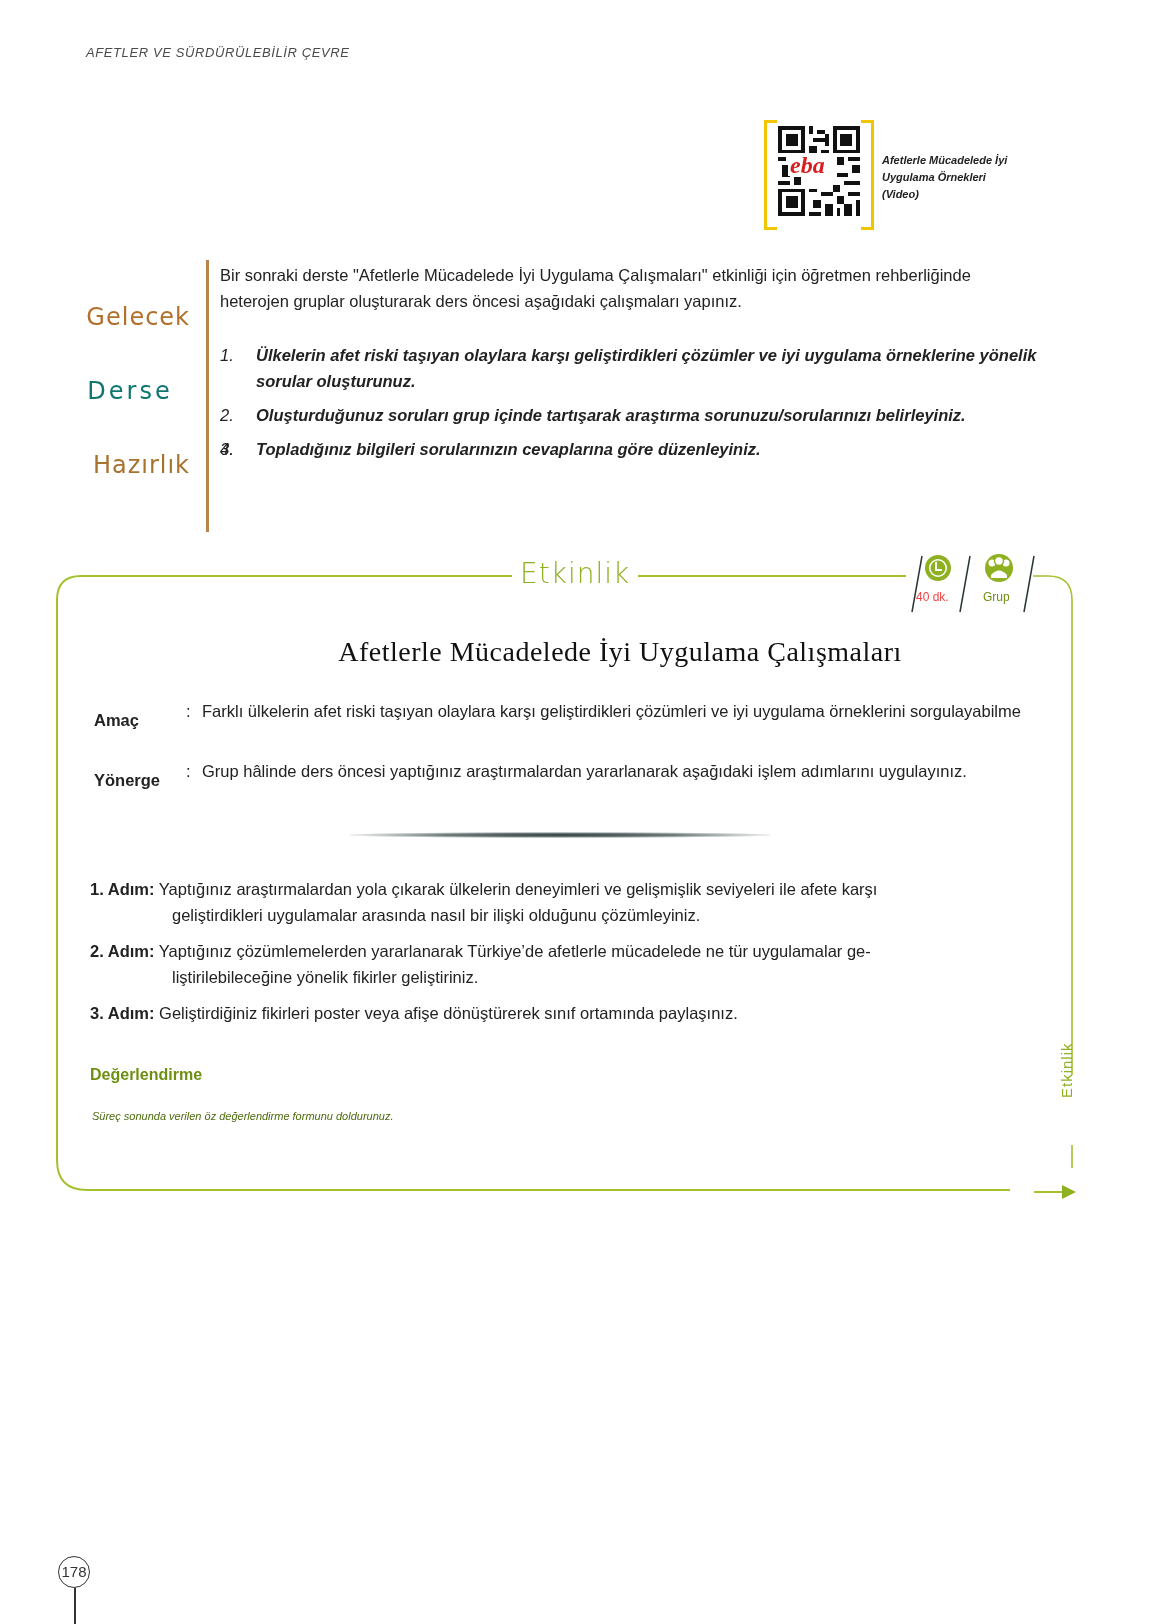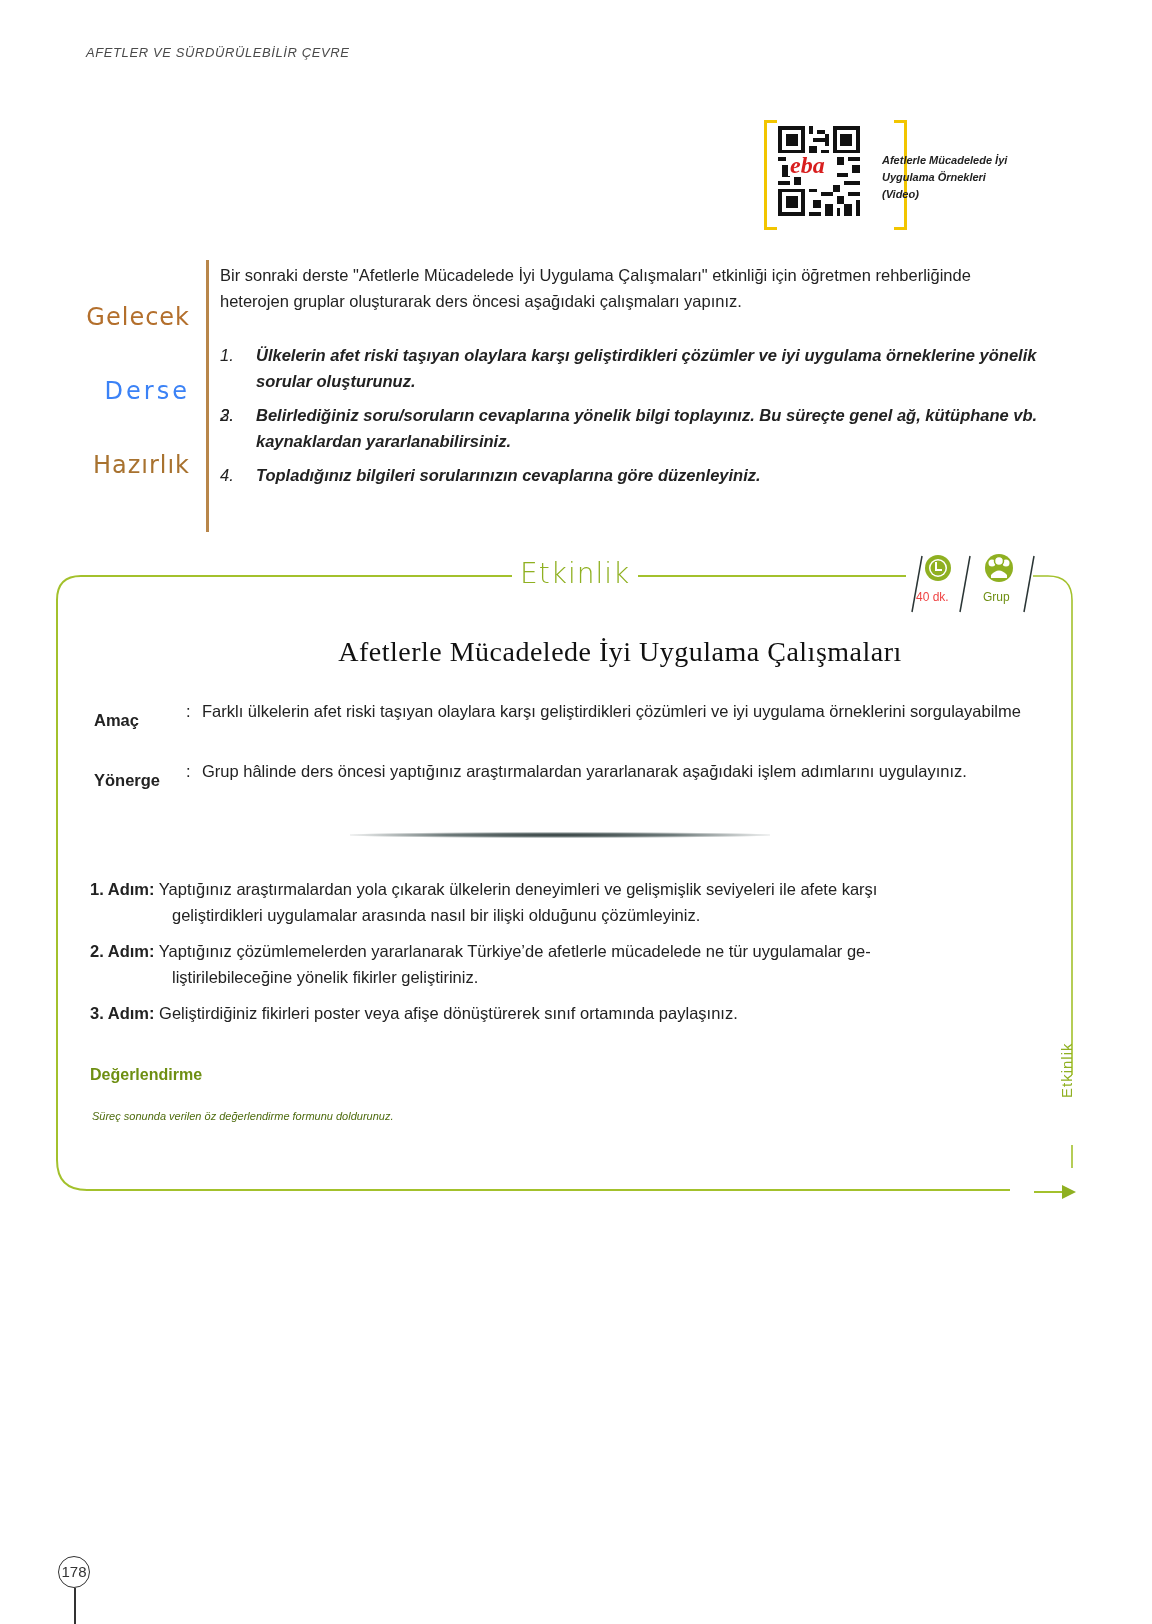--- a/index.html
+++ b/index.html
@@ -4,37 +4,37 @@
   <style>
     html, body { margin: 0; padding: 0; background: #ffffff; }
     body { width: 1152px; height: 1624px; position: relative; overflow: hidden;
            font-family: "Liberation Sans", sans-serif; color: #1e1e1e; }
     .abs { position: absolute; }
 
     .running-head { left: 86px; top: 45px; font-size: 13px; font-style: italic; letter-spacing: 0.6px;
                     color: #4a4a4a; }
 
     
-    .qr-wrap { left: 764px; top: 120px; width: 110px; height: 104px; padding-left: 33px; }
+    .qr-wrap { left: 764px; top: 120px; width: 110px; height: 104px; }
     .qr-bracket { position: absolute; top: 0; width: 10px; height: 104px; border: 3px solid #f2c500; }
     .qr-bracket.left { left: 0; border-right: none; }
     .qr-bracket.right { right: 0; border-left: none; }
     .qr-box { position: absolute; left: 14px; top: 6px; width: 82px; height: 90px; }
     .qr-logo { position: absolute; left: 24px; top: 34px; font-family: "Liberation Serif", serif;
                font-style: italic; font-weight: bold; color: #d81e1e; font-size: 24px; background: #fff;
                padding: 0 2px; line-height: 22px; }
     .qr-caption { left: 882px; top: 152px; width: 160px; font-size: 11px; font-weight: bold; font-style: italic;
                   line-height: 17px; color: #222; }
 
     
     .prep-title { left: 70px; top: 258px; width: 120px; text-align: right; font-size: 24px; line-height: 30px;
                   letter-spacing: 1px; color: #a56a2a; font-family: "DejaVu Sans", sans-serif; }
     .prep-title span { display: block; margin-top: 44px; }
     .prep-title .l1 { color: #b36f2c; }
-    .prep-title .l2 { color: #3b82f6; letter-spacing: 3px; }
+    .prep-title .l2 { color: #0f766e; letter-spacing: 3px; text-align: center; }
     .prep-title .l3 { color: #a8722f; }
     .prep-rule { left: 206px; top: 260px; width: 3px; height: 272px; background: #b8864a; }
     .prep-intro { left: 220px; top: 262px; width: 820px; font-size: 16.5px; line-height: 26px; color: #222; }
     .prep-list { left: 220px; top: 342px; width: 820px; margin: 0; padding: 0; list-style: none; }
     .prep-list li { position: relative; padding-left: 36px; font-size: 16.5px; font-style: italic; font-weight: bold;
                     line-height: 26px; margin-bottom: 8px; color: #222; }
     .prep-list li .num { position: absolute; left: 0; top: 0; font-weight: normal; }
 
     
     .frame-svg { left: 0; top: 0; width: 1152px; height: 1624px; }
@@ -126,22 +126,22 @@
 
 <div class="abs prep-title">
   <span class="l1">Gelecek</span>
   <span class="l2">Derse</span>
   <span class="l3">Hazırlık</span>
 </div>
 <div class="abs prep-rule"></div>
 <div class="abs prep-intro">Bir sonraki derste "Afetlerle Mücadelede İyi Uygulama Çalışmaları" etkinliği için öğretmen rehberliğinde heterojen gruplar oluşturarak ders öncesi aşağıdaki çalışmaları yapınız.</div>
 <ol class="abs prep-list">
   <li><span class="num">1.</span><span>Ülkelerin afet riski taşıyan olaylara karşı geliştirdikleri çözümler ve iyi uygulama örneklerine yönelik sorular oluşturunuz.</span></li>
-  <li><span class="num">2.</span></li>
-  <li><span class="num">3.</span><span>Belirlediğiniz soru/soruların cevaplarına yönelik bilgi toplayınız. Bu süreçte genel ağ, kütüphane vb. kaynaklardan yararlanabilirsiniz.</span></li>
+  <li><span class="num">2.</span><span>Oluşturduğunuz soruları grup içinde tartışarak araştırma sorunuzu/sorularınızı belirleyiniz.</span></li>
+  <li><span class="num">3.</span></li>
   <li><span class="num">4.</span><span>Topladığınız bilgileri sorularınızın cevaplarına göre düzenleyiniz.</span></li>
 </ol>
 
 <svg class="abs frame-svg" viewBox="0 0 1152 1624">
 
   <path d="M57 640 L57 600 Q57 576 81 576 L906 576" fill="none" stroke="#a3c12c" stroke-width="2"></path>
 
   <path d="M57 600 L57 1160 Q57 1190 87 1190 L1010 1190" fill="none" stroke="#a3c12c" stroke-width="2"></path>
 
   <path d="M1033 576 L1048 576 Q1072 576 1072 600 L1072 1075" fill="none" stroke="#a3c12c" stroke-width="1.6"></path>

